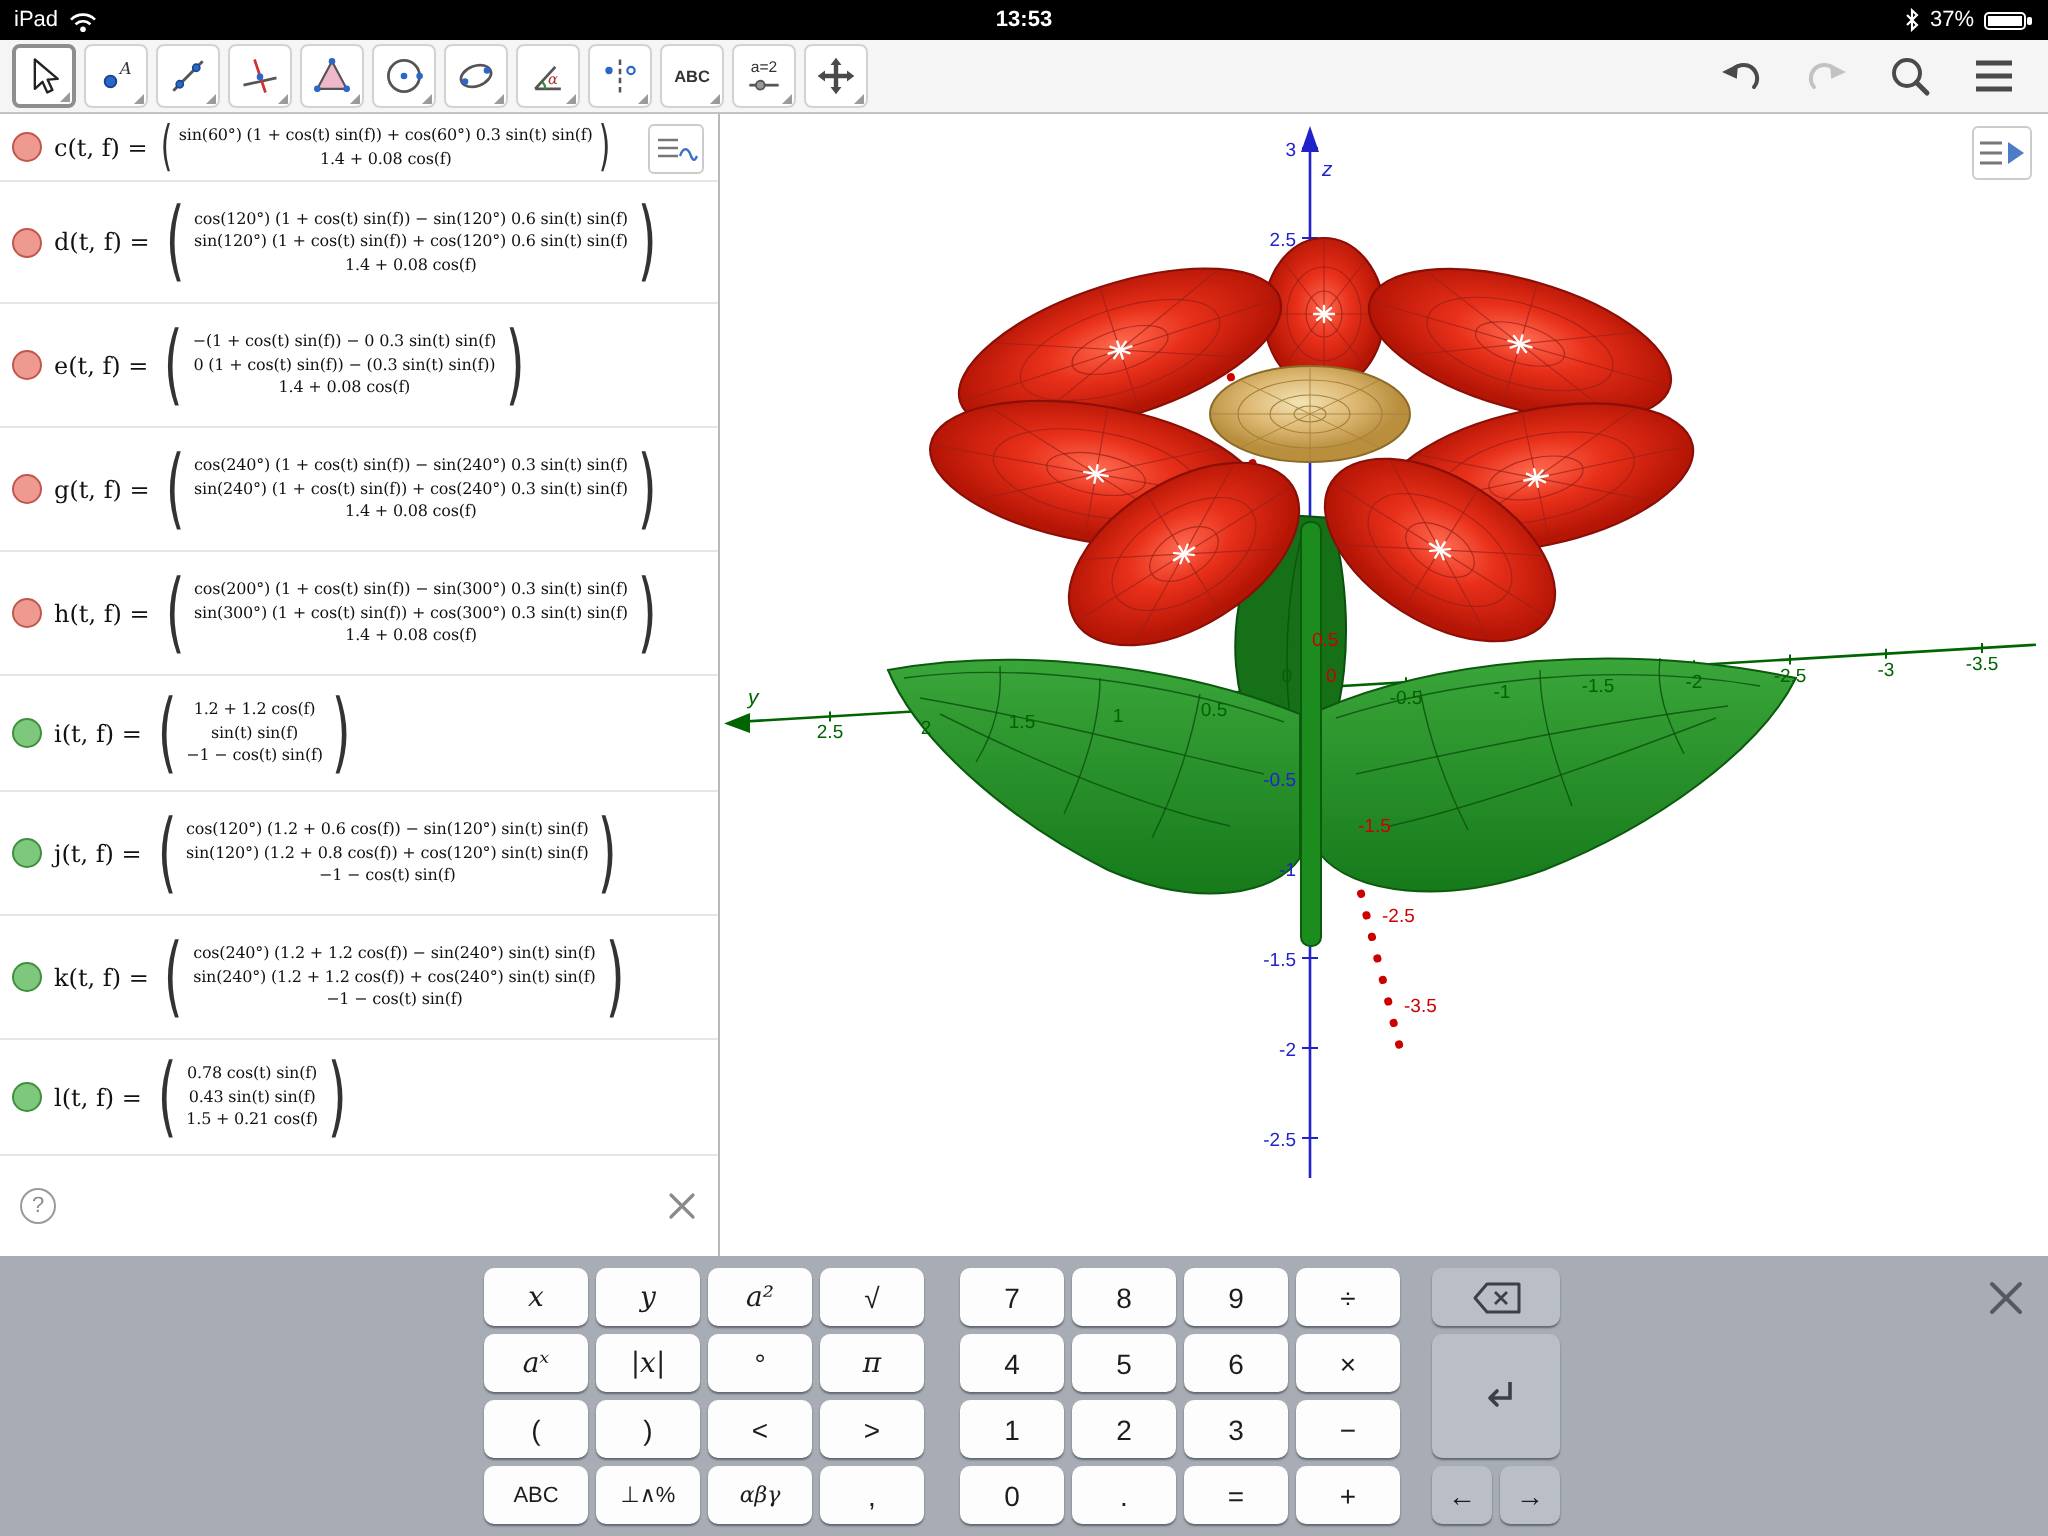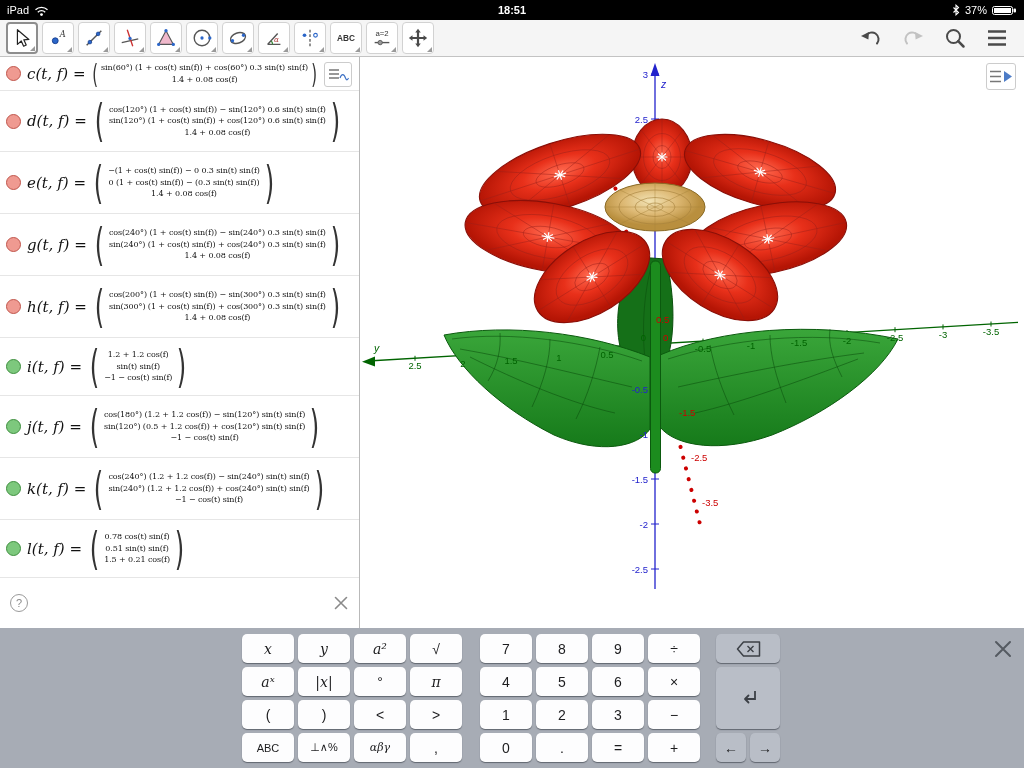--- a/index.html
+++ b/index.html
@@ -25,21 +25,21 @@
 
   
   .algebra { position:absolute; top:57px; left:0; width:360px; height:571px; background:#fff;
     border-right:1px solid #b9b9b9; display:flex; flex-direction:column; }
   .eq-row { display:flex; align-items:center; padding:0 6px; border-bottom:1px solid #e6e6e6; overflow:hidden; position:relative; }
   .h34{height:34px}.h61{height:61px}.h62{height:62px}.h58{height:58px}
   .dot { width:15px; height:15px; border-radius:50%; margin-right:6px; flex:none; }
   .dot.red { background:#ef9a91; border:1.5px solid #c0564c; }
   .dot.green { background:#7dc87d; border:1.5px solid #3f8f3f; }
   .eq { display:flex; align-items:center; font-family:"DejaVu Serif", serif; color:#111; white-space:nowrap; }
-  .eq-label { font-style:italic; font-size:15px; margin-right:4px; }
+  .eq-label { font-size:12px; margin-right:4px; }
   .paren { display:inline-block; font-family:"DejaVu Sans", sans-serif; font-weight:normal; color:#333;
     line-height:1; transform:scaleX(0.55); }
   .p3 { font-size:44px; } .p2 { font-size:27px; }
   .mat-lines { display:flex; flex-direction:column; align-items:center; padding:0 1px; }
   .mat-lines div { font-size:8px; line-height:11.5px; letter-spacing:-0.1px; white-space:nowrap; text-align:center; }
   .alg-style-btn { position:absolute; top:5px; right:7px; width:28px; height:25px; background:#fff;
     border:1px solid #ccc; border-radius:3px; display:flex; align-items:center; justify-content:center; padding:0; }
   .input-row { height:50px; display:flex; align-items:center; padding:0 10px; justify-content:space-between; }
   .help-circle { width:18px; height:18px; border:1.5px solid #9a9a9a; border-radius:50%; color:#8a8a8a;
     font-size:11px; display:flex; align-items:center; justify-content:center; }
@@ -77,21 +77,21 @@
 <body>
 
 <div class="status-bar">
   <div class="sb-left">
     <span>iPad</span>
     <svg width="15" height="11">
       <path d="M1.5 4.8 A8.5 8.5 0 0 1 13.5 4.8 M3.8 7.2 A5.2 5.2 0 0 1 11.2 7.2" stroke="#fff" stroke-width="1.3" fill="none"></path>
       <circle cx="7.5" cy="9.6" r="1.4" fill="#fff"></circle>
     </svg>
   </div>
-  <span class="sb-time">18:51</span>
+  <span class="sb-time">13:53</span>
   <div class="sb-right">
     <svg width="8" height="12">
       <path d="M1.5 3.5 L6.5 8.5 L4 10.8 L4 1.2 L6.5 3.5 L1.5 8.5" stroke="#fff" stroke-width="1.1" fill="none"></path>
     </svg>
     <span>37%</span>
     <svg width="25" height="11">
       <rect x="0.5" y="1.5" width="20" height="8" rx="2" stroke="#fff" fill="none"></rect>
       <rect x="2" y="3" width="17" height="5" fill="#fff"></rect>
       <rect x="21.5" y="3.5" width="2.5" height="4" rx="1" fill="#fff"></rect>
     </svg>
@@ -295,22 +295,22 @@
       <span class="paren p3">)</span>
     </div>
   </div>
 
   <div class="eq-row h62">
     <span class="dot green"></span>
     <div class="eq">
       <span class="eq-label">j(t, f) =</span>
       <span class="paren p3">(</span>
       <div class="mat-lines">
-        <div>cos(180°) (1.2 + 1.2 cos(f)) − sin(120°) sin(t) sin(f)</div>
-        <div>sin(120°) (0.5 + 1.2 cos(f)) + cos(120°) sin(t) sin(f)</div>
+        <div>cos(120°) (1.2 + 0.6 cos(f)) − sin(120°) sin(t) sin(f)</div>
+        <div>sin(120°) (1.2 + 0.8 cos(f)) + cos(120°) sin(t) sin(f)</div>
         <div>−1 − cos(t) sin(f)</div>
       </div>
       <span class="paren p3">)</span>
     </div>
   </div>
 
   <div class="eq-row h62">
     <span class="dot green"></span>
     <div class="eq">
       <span class="eq-label">k(t, f) =</span>
@@ -324,21 +324,21 @@
     </div>
   </div>
 
   <div class="eq-row h58">
     <span class="dot green"></span>
     <div class="eq">
       <span class="eq-label">l(t, f) =</span>
       <span class="paren p3">(</span>
       <div class="mat-lines">
         <div>0.78 cos(t) sin(f)</div>
-        <div>0.51 sin(t) sin(f)</div>
+        <div>0.43 sin(t) sin(f)</div>
         <div>1.5 + 0.21 cos(f)</div>
       </div>
       <span class="paren p3">)</span>
     </div>
   </div>
 
   <div class="input-row">
     <span class="help-circle">?</span>
     <svg width="16" height="16">
       <path d="M2.5 2.5 L13.5 13.5 M13.5 2.5 L2.5 13.5" stroke="#8a8a8a" stroke-width="1.6" stroke-linecap="round"></path>

